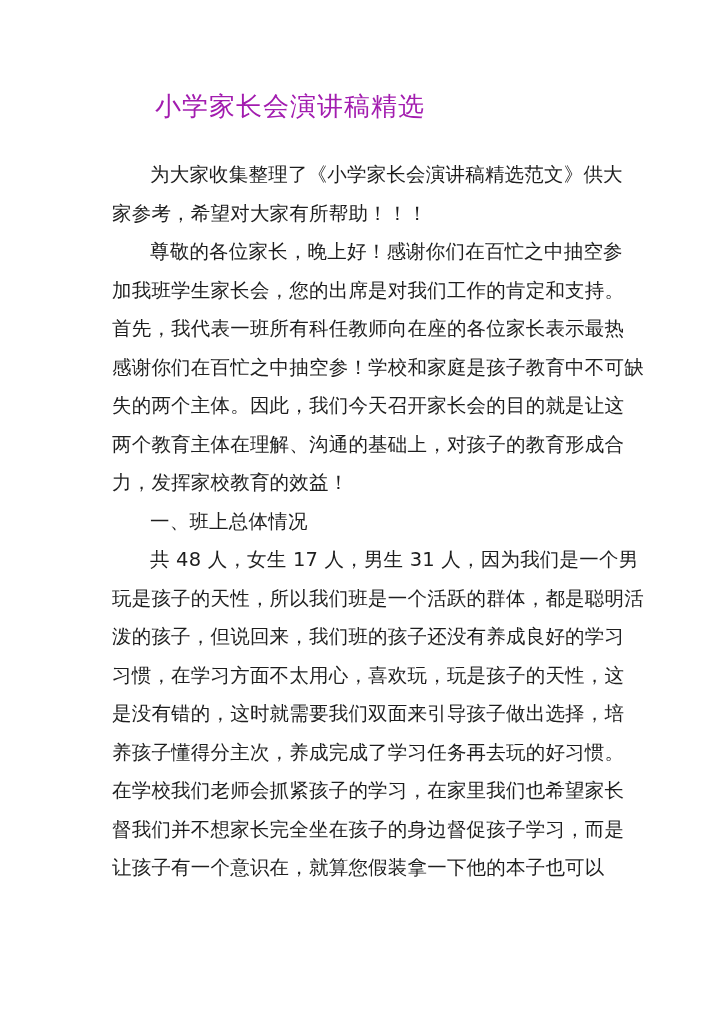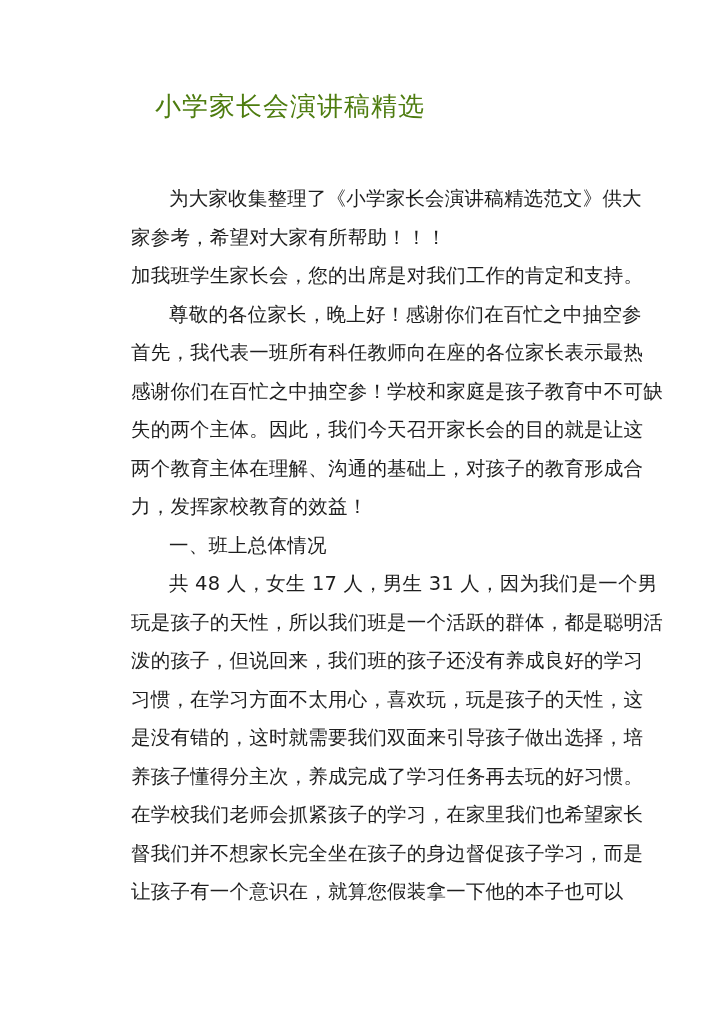--- a/index.html
+++ b/index.html
@@ -24,29 +24,28 @@
     }
     .title {
       position: absolute;
       left: 0;
       top: 86px;
       width: 580px;
       text-align: center;
       font-family: "DejaVu Serif", "Liberation Serif", serif;
       font-size: 26px;
       letter-spacing: 1px;
-      color: #4d7c0f;
+      color: #a21caf;
       line-height: 40px;
     }
     .body-text {
       position: absolute;
       left: 112px;
-      top: 180px;
+      top: 156px;
       width: 500px;
-      margin-left: 19px;
     }
     .line {
       height: 38.5px;
       line-height: 38.5px;
       font-size: 19.5px;
       white-space: nowrap;
       color: #1e1e1e;
       letter-spacing: 0.2px;
     }
     .line.indent {
@@ -54,22 +53,22 @@
     }
   </style>
 </head>
 <body>
 
 <div class="page">
   <div class="title">小学家长会演讲稿精选</div>
   <div class="body-text" id="body-lines">
       <div class="line indent">为大家收集整理了《小学家长会演讲稿精选范文》供大</div>
       <div class="line">家参考，希望对大家有所帮助！！！</div>
+      <div class="line indent">尊敬的各位家长，晚上好！感谢你们在百忙之中抽空参</div>
       <div class="line">加我班学生家长会，您的出席是对我们工作的肯定和支持。</div>
-      <div class="line indent">尊敬的各位家长，晚上好！感谢你们在百忙之中抽空参</div>
       <div class="line">首先，我代表一班所有科任教师向在座的各位家长表示最热</div>
       <div class="line">感谢你们在百忙之中抽空参！学校和家庭是孩子教育中不可缺</div>
       <div class="line">失的两个主体。因此，我们今天召开家长会的目的就是让这</div>
       <div class="line">两个教育主体在理解、沟通的基础上，对孩子的教育形成合</div>
       <div class="line">力，发挥家校教育的效益！</div>
       <div class="line indent">一、班上总体情况</div>
       <div class="line indent">共 48 人，女生 17 人，男生 31 人，因为我们是一个男</div>
       <div class="line">玩是孩子的天性，所以我们班是一个活跃的群体，都是聪明活</div>
       <div class="line">泼的孩子，但说回来，我们班的孩子还没有养成良好的学习</div>
       <div class="line">习惯，在学习方面不太用心，喜欢玩，玩是孩子的天性，这</div>

